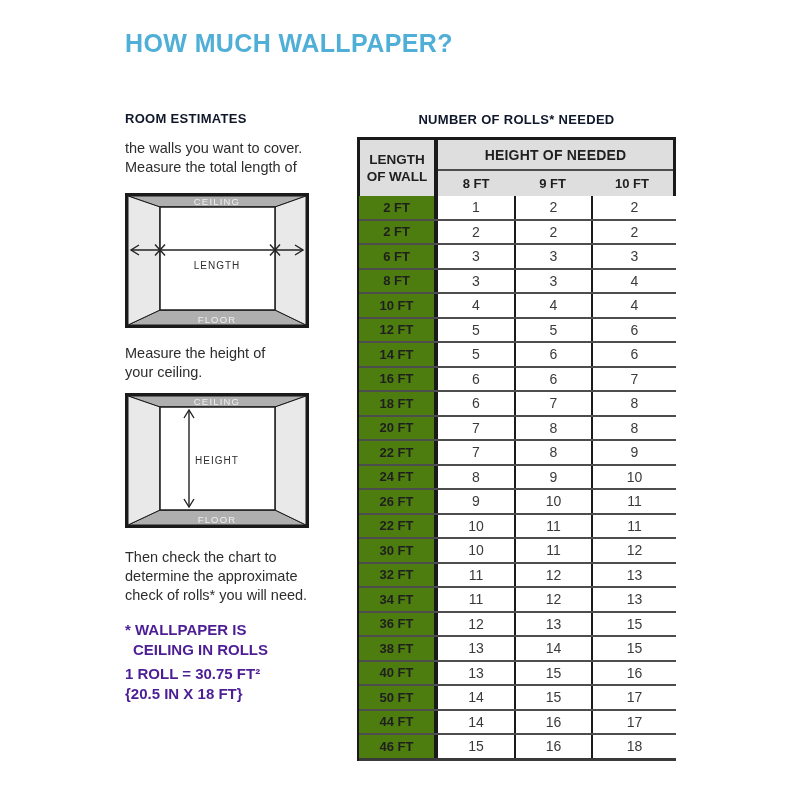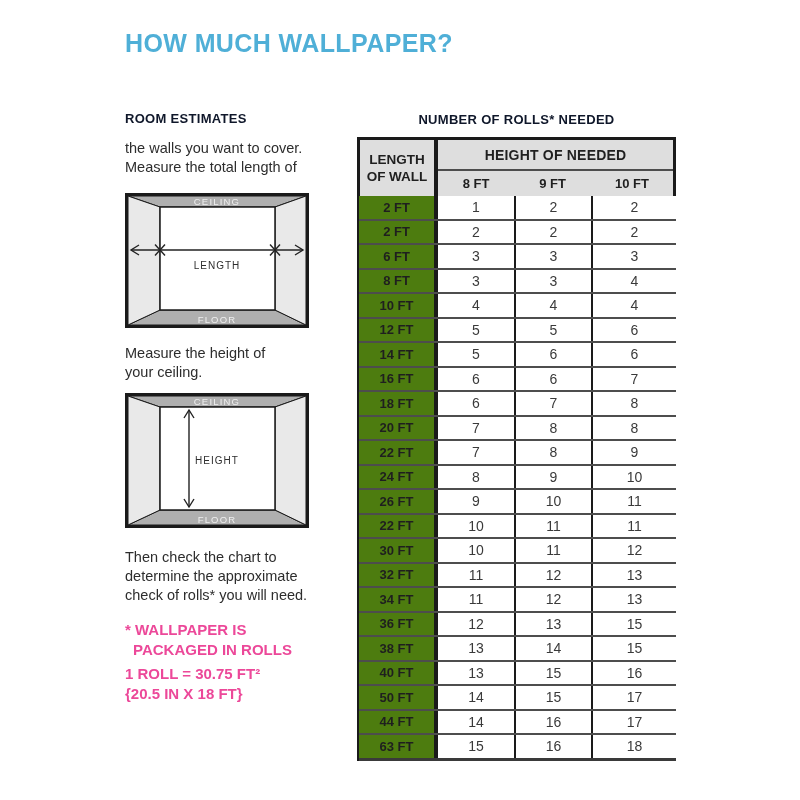--- a/index.html
+++ b/index.html
@@ -10,21 +10,21 @@
   }
   .abs { position:absolute; }
 
   
   .page-title { left:125px; top:29px; font-size:25px; font-weight:bold;
     color:#4FAFD7; letter-spacing:.4px; }
   .col-heading { font-size:13px; font-weight:bold; color:#0f172a; letter-spacing:.3px; }
 
   
   .para { font-size:14.5px; line-height:19px; color:#2d2d2d; }
-  .bold-note { font-size:15px; line-height:19.5px; font-weight:bold; color:#ec4899; }
+  .bold-note { font-size:15px; line-height:19.5px; font-weight:bold; color:#4c1d95; }
   .bold-note .indent { padding-left:8px; }
 
   
   .room-diagram { display:block; }
 
   
   .table-heading { left:357px; top:112px; width:319px; text-align:center; }
   .rolls-table { left:357px; top:137px; width:319px; }
   .thead { display:flex; border:3px solid #1a1a1a; border-bottom:none;
     background:#DEDEDE; box-sizing:border-box; width:319px; }
@@ -114,21 +114,21 @@
   </svg>
 
   <div class="abs para" style="left:125px; top:548px;">
     <div>Then check the chart to</div>
     <div>determine the approximate</div>
     <div>check of rolls* you will need.</div>
   </div>
 
   <div class="abs bold-note" style="left:125px; top:620px;">
     <div>* WALLPAPER IS</div>
-    <div class="indent">PACKAGED IN ROLLS</div>
+    <div class="indent">CEILING IN ROLLS</div>
   </div>
 
   <div class="abs bold-note" style="left:125px; top:664px;">
     <div>1 ROLL = 30.75 FT²</div>
     <div>{20.5 IN X 18 FT}</div>
   </div>
 
   <div class="abs col-heading table-heading">NUMBER OF ROLLS* NEEDED</div>
 
   <div class="abs rolls-table">
@@ -295,21 +295,21 @@
   </div>
 
   <div class="row">
     <div class="rlabel">44 FT</div>
     <div class="val">14</div>
     <div class="val sep">16</div>
     <div class="val sep">17</div>
   </div>
 
   <div class="row">
-    <div class="rlabel">63 FT</div>
+    <div class="rlabel">46 FT</div>
     <div class="val">15</div>
     <div class="val sep">16</div>
     <div class="val sep">18</div>
   </div>
 </div>
   </div>
 
 </div>
 
 </body></html>

